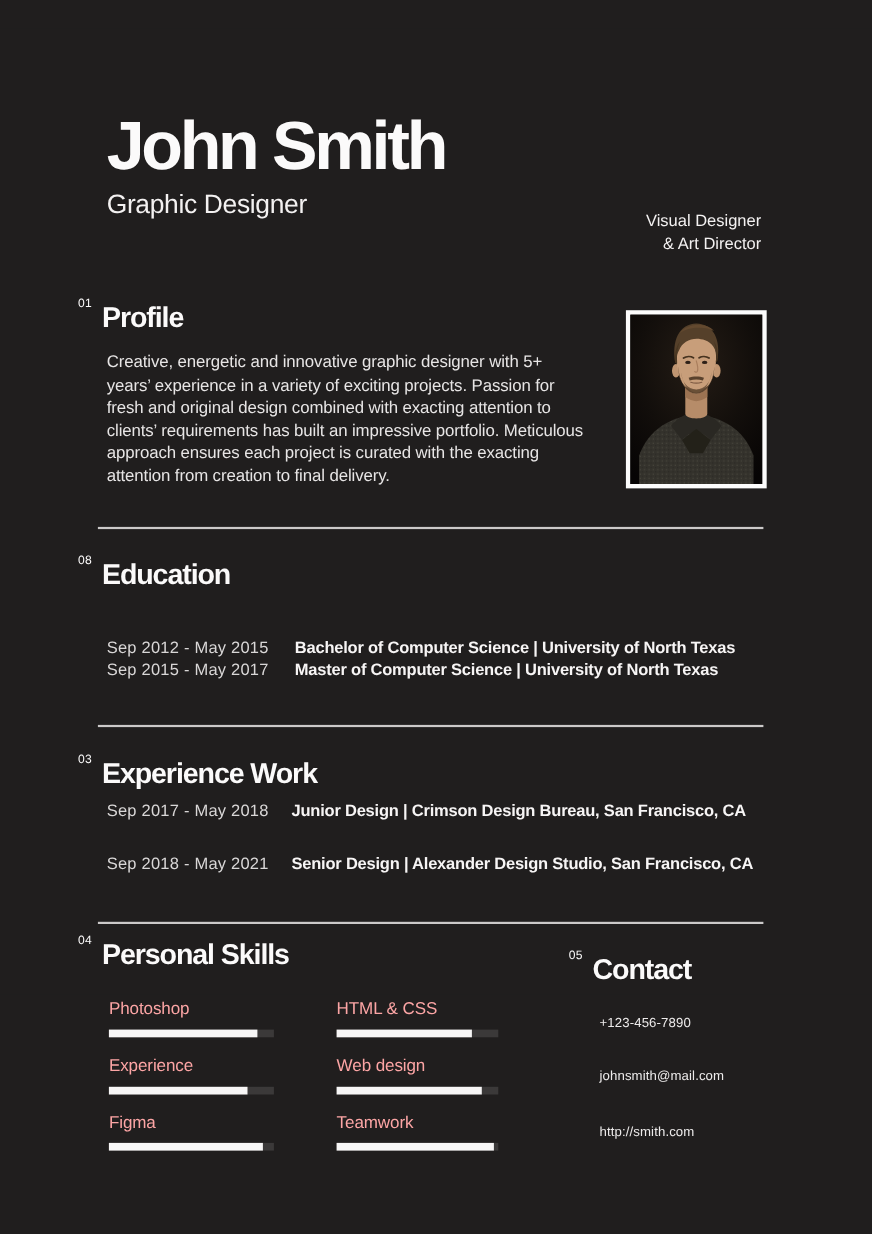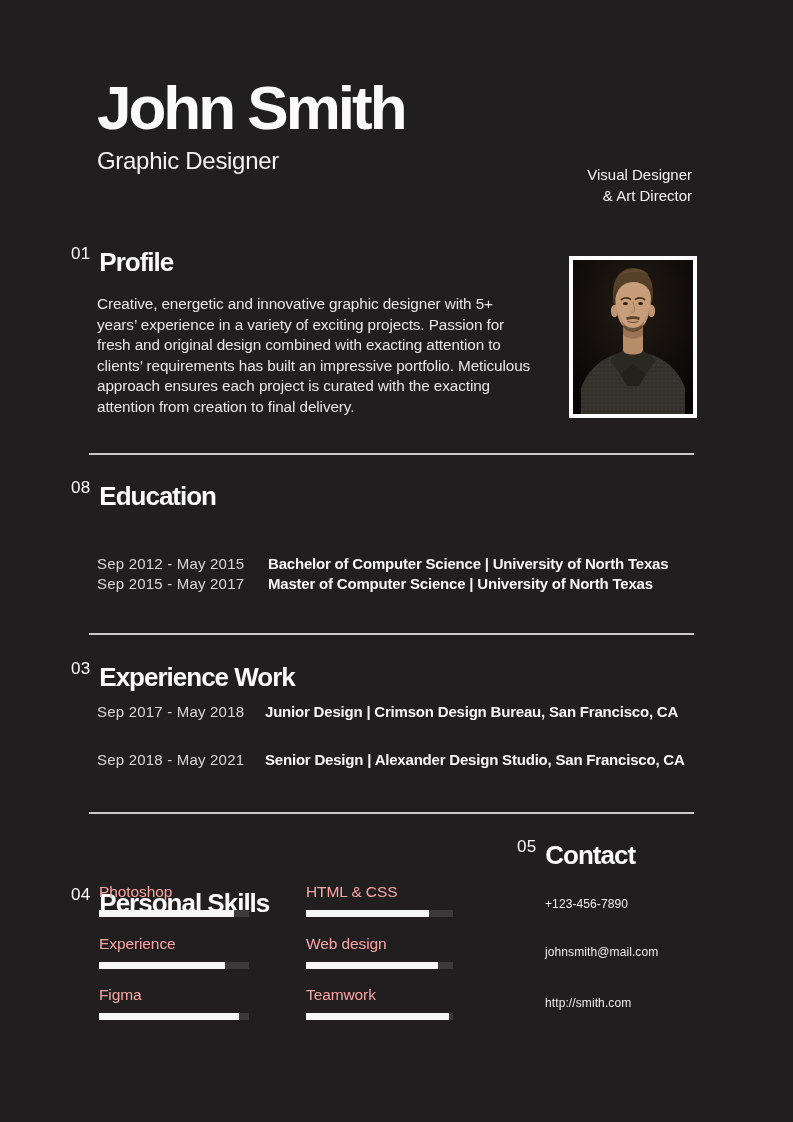--- a/index.html
+++ b/index.html
@@ -4,42 +4,42 @@
 <style>
   * { margin: 0; padding: 0; box-sizing: border-box; }
   html, body { width: 793px; height: 1122px; }
   body {
     background: #201e1e;
     font-family: "Liberation Sans", sans-serif;
     color: #f7f6f6;
     position: relative;
     overflow: hidden;
   }
-  .page { position: absolute; inset: 0; width: 793px; height: 878px; background: #201e1e; }
+  .page { position: absolute; inset: 0; width: 793px; height: 878px; background: #201e1e; margin-top: 26px; }
 
   .name {
     position: absolute; left: 97px; top: 77px;
     font-size: 62px; font-weight: 700; letter-spacing: -3px;
     color: #fbfafa; line-height: 1; white-space: nowrap;
   }
   .job-title {
     position: absolute; left: 97px; top: 147px;
     font-size: 24px; font-weight: 400; letter-spacing: -0.3px;
     color: #f3f1f1; line-height: 1.2; white-space: nowrap;
   }
   .tagline {
     position: absolute; right: 101px; top: 164px;
     text-align: right; font-size: 15px; line-height: 21px; color: #f3f1f1;
   }
 
   .section-header {
     position: absolute; display: flex; align-items: flex-start; gap: 9px;
   }
   .section-number {
-    font-size: 17px; color: #fbfafa; line-height: 1; margin-top: 0;
+    font-size: 11px; color: #fbfafa; line-height: 1; margin-top: 0;
     font-weight: 400; letter-spacing: 0.2px;
   }
   .section-heading {
     font-size: 26px; font-weight: 700; letter-spacing: -1px;
     color: #fbfafa; line-height: 1; margin-top: 3.5px; white-space: nowrap;
   }
 
   .profile-body {
     position: absolute; left: 97px; top: 294px; width: 436px;
     font-size: 15.3px; line-height: 20.5px; letter-spacing: -0.1px;
@@ -194,21 +194,21 @@
     <span class="entry-dates">Sep 2017 - May 2018</span>
     <span class="entry-detail">Junior Design | Crimson Design Bureau, San Francisco, CA</span>
   </div>
   <div class="entry-row exp exp-row-2">
     <span class="entry-dates">Sep 2018 - May 2021</span>
     <span class="entry-detail">Senior Design | Alexander Design Studio, San Francisco, CA</span>
   </div>
 
   <div class="divider divider-3"></div>
 
-  <div class="section-header" style="left:71px; top:886px;">
+  <div class="section-header" style="left:71px; top:824px;">
     <span class="section-number">04</span>
     <span class="section-heading">Personal Skills</span>
   </div>
 
   <div class="skills-col skills-col-1">
     <div class="skill-item skill-item-1">
       <div class="skill-label">Photoshop</div>
       <div class="skill-bar">
           <div class="skill-bar-fill" style="width: 90%;"></div>
         </div>

